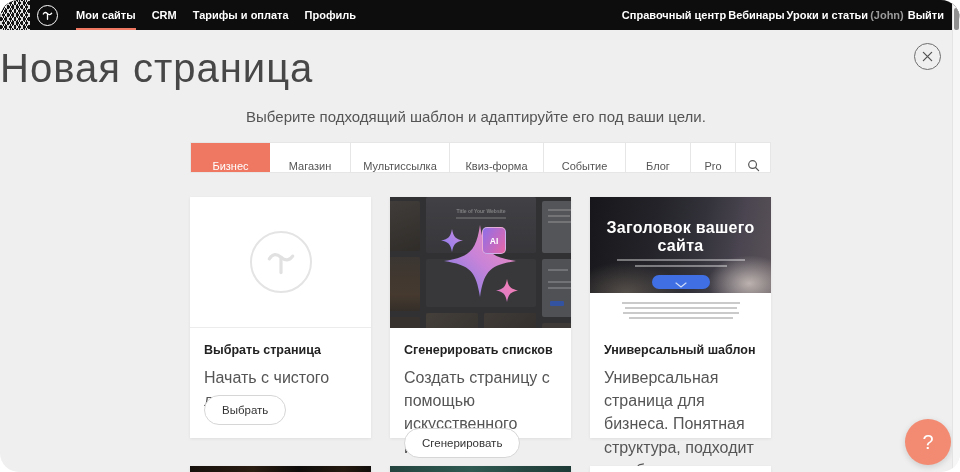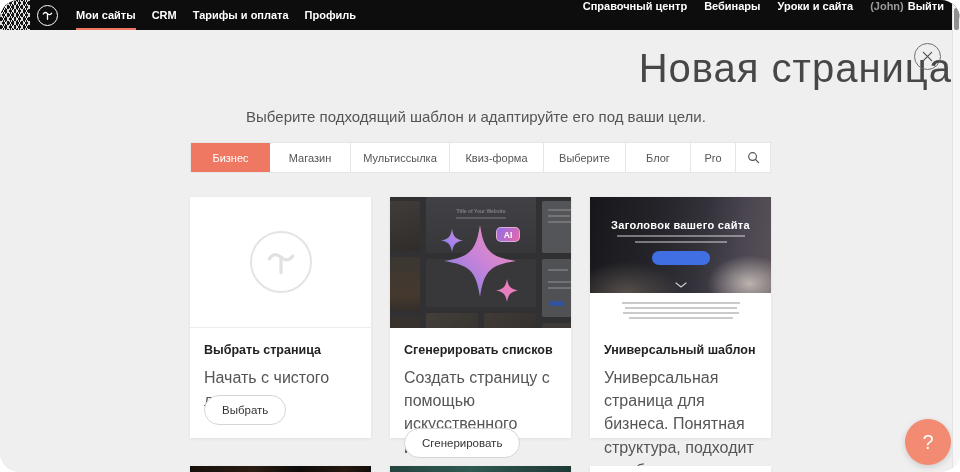--- a/index.html
+++ b/index.html
@@ -16,35 +16,35 @@
   .stage{position:relative;width:960px;height:472px;background:var(--bg);overflow:hidden;border-radius:19px;}
 
   
   .topbar{position:absolute;top:0;left:0;width:960px;height:30px;background:var(--bar);display:flex;align-items:center;}
   .texture{width:30px;height:30px;flex:0 0 30px;background:
       repeating-linear-gradient(60deg, rgba(255,255,255,.85) 0 1px, transparent 1px 4px),
       repeating-linear-gradient(-60deg, rgba(255,255,255,.85) 0 1px, transparent 1px 4px),
       #151515;}
   .tlogo{width:21px;height:21px;border:1.4px solid #fff;border-radius:50%;margin-left:7px;display:flex;align-items:center;justify-content:center;flex:0 0 auto;}
   .nav-left{display:flex;margin-left:10px;height:30px;}
-  .nav-right{display:flex;margin-left:auto;margin-right:16px;height:30px;align-items:flex-start;gap:17px;}
+  .nav-right{display:flex;margin-left:auto;margin-right:16px;height:30px;align-items:center;gap:2px;}
   .nav-item{height:30px;display:flex;align-items:center;padding:0 8px;font-size:11px;font-weight:bold;color:#fff;white-space:nowrap;cursor:pointer;position:relative;}
   .nav-item.active::after{content:"";position:absolute;left:8px;right:8px;bottom:0;height:2px;background:var(--accent);}
   .nav-r{font-size:11px;font-weight:bold;color:#fff;white-space:nowrap;cursor:pointer;}
   .user-wrap{display:flex;gap:4px;align-items:center;}
   .user-name{color:#9a9a9a;font-size:11px;font-weight:bold;}
 
   
-  .page-title{position:absolute;top:46px;left:0;width:952px;text-align:right;font-size:40px;font-weight:200;letter-spacing:1px;color:#474747;}
+  .page-title{position:absolute;top:46px;left:0;width:952px;text-align:left;font-size:40px;font-weight:200;letter-spacing:1px;color:#474747;}
   .page-sub{position:absolute;top:108px;left:0;width:952px;text-align:center;font-size:15px;font-weight:300;color:#555;}
   .close-btn{position:absolute;left:914px;top:43px;width:27px;height:27px;border:1.5px solid #6e6e6e;border-radius:50%;background:transparent;display:flex;align-items:center;justify-content:center;cursor:pointer;}
 
   
   .tabs{position:absolute;top:142px;left:190px;width:581px;height:31px;display:flex;background:#fff;border:1px solid #e6e6e6;}
-  .tab{display:flex;align-items:center;justify-content:center;font-size:11px;color:#555;border-right:1px solid #e6e6e6;cursor:pointer;height:100%;}
+  .tab{display:flex;align-items:flex-end;justify-content:center;font-size:11px;color:#555;border-right:1px solid #e6e6e6;cursor:pointer;height:100%;}
   .tab:last-child{border-right:none;}
   .tab.active{background:var(--accent);color:#fff;border-right:none;}
   .t0{width:79px}.t1{width:81px}.t2{width:99px}.t3{width:94px}.t4{width:82px}.t5{width:65px}.t6{width:45px}.t7{width:34px}
 
   
   .cards{position:absolute;top:197px;left:190px;width:581px;display:flex;gap:19px;}
   .card{width:181px;height:241px;background:var(--card);box-shadow:0 1px 3px rgba(0,0,0,.07);display:flex;flex-direction:column;}
   .card-img{height:131px;position:relative;overflow:hidden;cursor:pointer;flex:0 0 131px;}
   .card-img.blank{background:#fff;border-bottom:1px solid #ececec;display:flex;align-items:center;justify-content:center;}
   .logo-big{width:62px;height:62px;border:2px solid #e4e4e4;border-radius:50%;display:flex;align-items:center;justify-content:center;}
@@ -66,31 +66,31 @@
   .tc4{left:94px;top:116px;width:52px;height:24px;background:linear-gradient(135deg,#544c44,#3e3a36);}
   .tr1{left:152px;top:4px;width:42px;height:52px;background:#727478;}
   .tr2{left:152px;top:62px;width:42px;height:58px;background:#6c6e72;}
   .tr3{left:152px;top:126px;width:42px;height:14px;background:#504a46;}
   .mock-title{position:absolute;left:36px;top:11px;width:110px;text-align:center;font-size:5px;font-weight:bold;color:rgba(255,255,255,.55);}
   .mock-sub{position:absolute;left:66px;top:20px;width:50px;height:2px;background:rgba(255,255,255,.28);}
   .doc-line{position:absolute;height:2px;background:rgba(255,255,255,.35);}
   .mini-btn{position:absolute;left:160px;top:104px;width:14px;height:5px;background:#3f6fe3;border-radius:1px;}
   .dim{position:absolute;inset:0;background:rgba(30,30,32,.35);}
   .star-wrap{position:absolute;left:0;top:0;width:181px;height:131px;}
-  .ai-badge{position:absolute;left:106px;top:30px;width:24px;height:15px;border-radius:5px;
+  .ai-badge{position:absolute;left:92px;top:30px;width:24px;height:27px;border-radius:5px;
      background:linear-gradient(120deg,#8f6fe8,#e867a8);border:1px solid rgba(255,255,255,.45);
      color:#fff;font-size:8.5px;font-weight:bold;display:flex;align-items:center;justify-content:center;}
 
   
   .hero{position:absolute;inset:0 0 35px 0;background:
       radial-gradient(60px 40px at 88% 90%, rgba(215,205,198,.8), transparent 70%),
       radial-gradient(80px 45px at 20% 100%, rgba(130,118,104,.55), transparent 70%),
       linear-gradient(100deg,#17171b 0%,#232329 35%,#33323a 60%,#4a4550 80%,#5a5258 100%);}
   .hero-inner{position:absolute;left:0;right:0;top:22px;text-align:center;}
-  .hero-title{font-size:11px;font-weight:bold;color:#fff;letter-spacing:.3px;}
+  .hero-title{font-size:16px;font-weight:bold;color:#fff;letter-spacing:.3px;}
   .hero-line{height:2px;background:rgba(255,255,255,.4);margin:4px auto 0;}
   .hero-btn{width:58px;height:14px;border-radius:7px;background:#3f6fe3;margin:8px auto 0;cursor:pointer;}
   .hero-chevron{position:absolute;left:50%;bottom:5px;transform:translateX(-50%);}
   .midstrip{position:absolute;left:0;right:0;bottom:0;height:35px;background:#fff;padding-top:9px;}
   .grayline{height:2px;background:#cacaca;margin:0 auto 3px;}
 
   
   .cards-bottom{position:absolute;top:466px;left:190px;width:581px;display:flex;gap:19px;}
   .bcard{width:181px;height:40px;box-shadow:0 1px 3px rgba(0,0,0,.07);}
   .b0{background:linear-gradient(90deg,#16100c,#2a1d12 35%,#0e0c0a 60%,#241a10 85%,#120e0b);}
@@ -128,21 +128,21 @@
       <div class="nav-item">
           <span>Тарифы и оплата</span>
         </div>
       <div class="nav-item">
           <span>Профиль</span>
         </div>
     </div>
     <div class="nav-right">
       <span class="nav-r">Справочный центр</span>
       <span class="nav-r">Вебинары</span>
-      <span class="nav-r">Уроки и сайта</span>
+      <span class="nav-r">Уроки и статьи</span>
       <span class="user-wrap">
         <span class="user-name">(John)</span>
         <span class="nav-r">Выйти</span>
       </span>
     </div>
   </div>
 
   <div class="page-title">Новая страница</div>
   <div class="page-sub">Выберите подходящий шаблон и адаптируйте его под ваши цели.</div>
   <div class="close-btn">
@@ -158,21 +158,21 @@
     <div class="tab t1">
         <span>Магазин</span>
       </div>
     <div class="tab t2">
         <span>Мультиссылка</span>
       </div>
     <div class="tab t3">
         <span>Квиз-форма</span>
       </div>
     <div class="tab t4">
-        <span>Выберите</span>
+        <span>Событие</span>
       </div>
     <div class="tab t5">
         <span>Блог</span>
       </div>
     <div class="tab t6">
         <span>Pro</span>
       </div>
     <div class="tab t7">
       <svg width="13" height="13" viewBox="0 0 14 14">
         <circle cx="6" cy="6" r="4.2" fill="none" stroke="#555" stroke-width="1.3"></circle>

